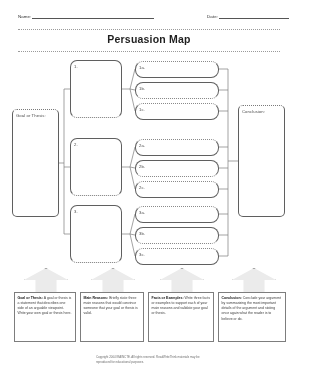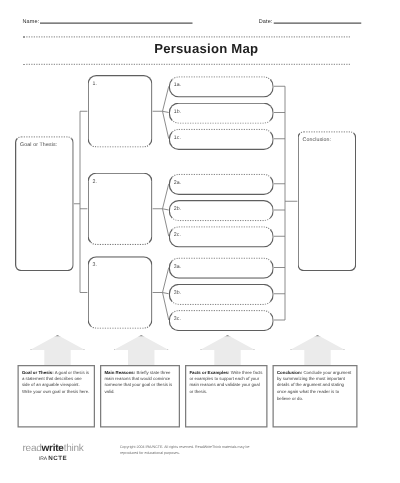--- a/index.html
+++ b/index.html
@@ -52,21 +52,20 @@
 
   .title {
     position: absolute;
     left: 0; top: 33px;
     width: 298px;
     text-align: center;
     font-size: 10.5px;
     font-weight: bold;
     color: #1f1f1f;
     letter-spacing: 0.2px;
-    padding-left: 16px;
   }
 
   
   .canvas {
     position: absolute;
     left: 0; top: 55px;
     width: 298px; height: 230px;
   }
   .connectors {
     position: absolute;
@@ -340,18 +339,14 @@
 
   <div class="callout" id="co-conclusion">
     <div class="arrow"></div>
     <div class="note">
       <b>Conclusion:</b><span> Conclude your argument by summarizing the most important details of the argument and stating once again what the reader is to believe or do.</span>
     </div>
   </div>
 </div>
 
 <div class="footer">
-  <div class="logo">
-    <div class="logo-word"><span class="logo-read">read</span><span class="logo-write">write</span><span class="logo-think">think</span></div>
-    <div class="logo-sub"><span>IRA</span> <b>NCTE</b></div>
-  </div>
   <div class="copyright">Copyright 2004 IRA/NCTE. All rights reserved. ReadWriteThink materials may be reproduced for educational purposes.</div>
 </div>
 
 </body></html>

